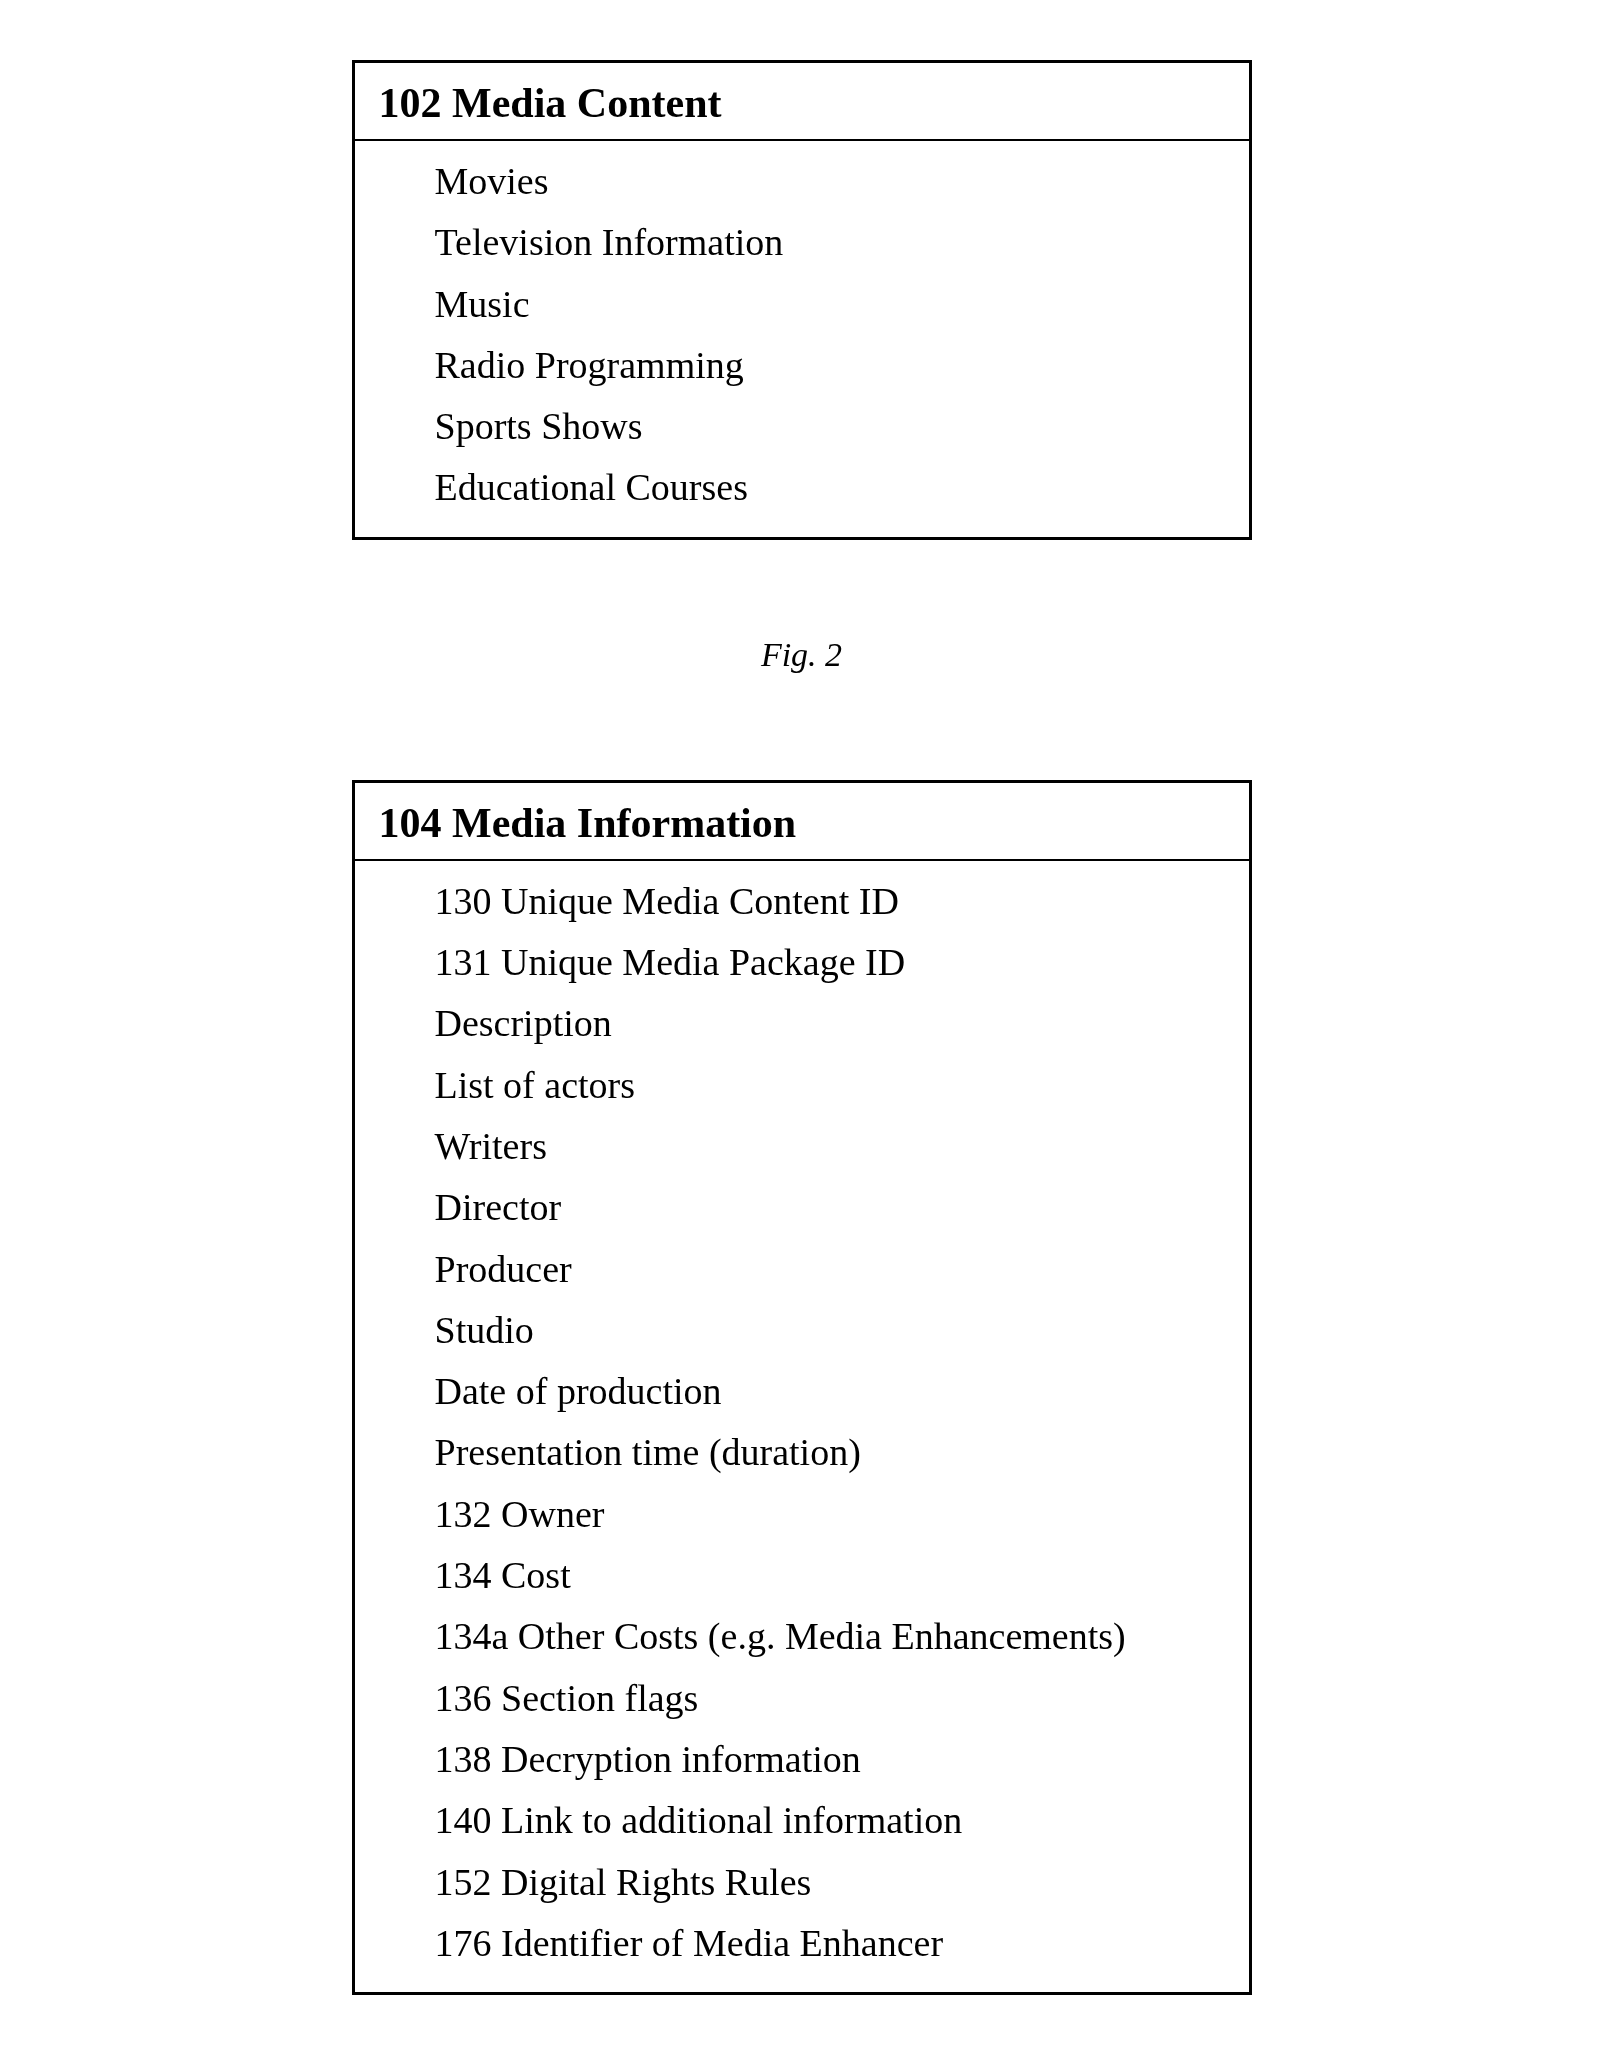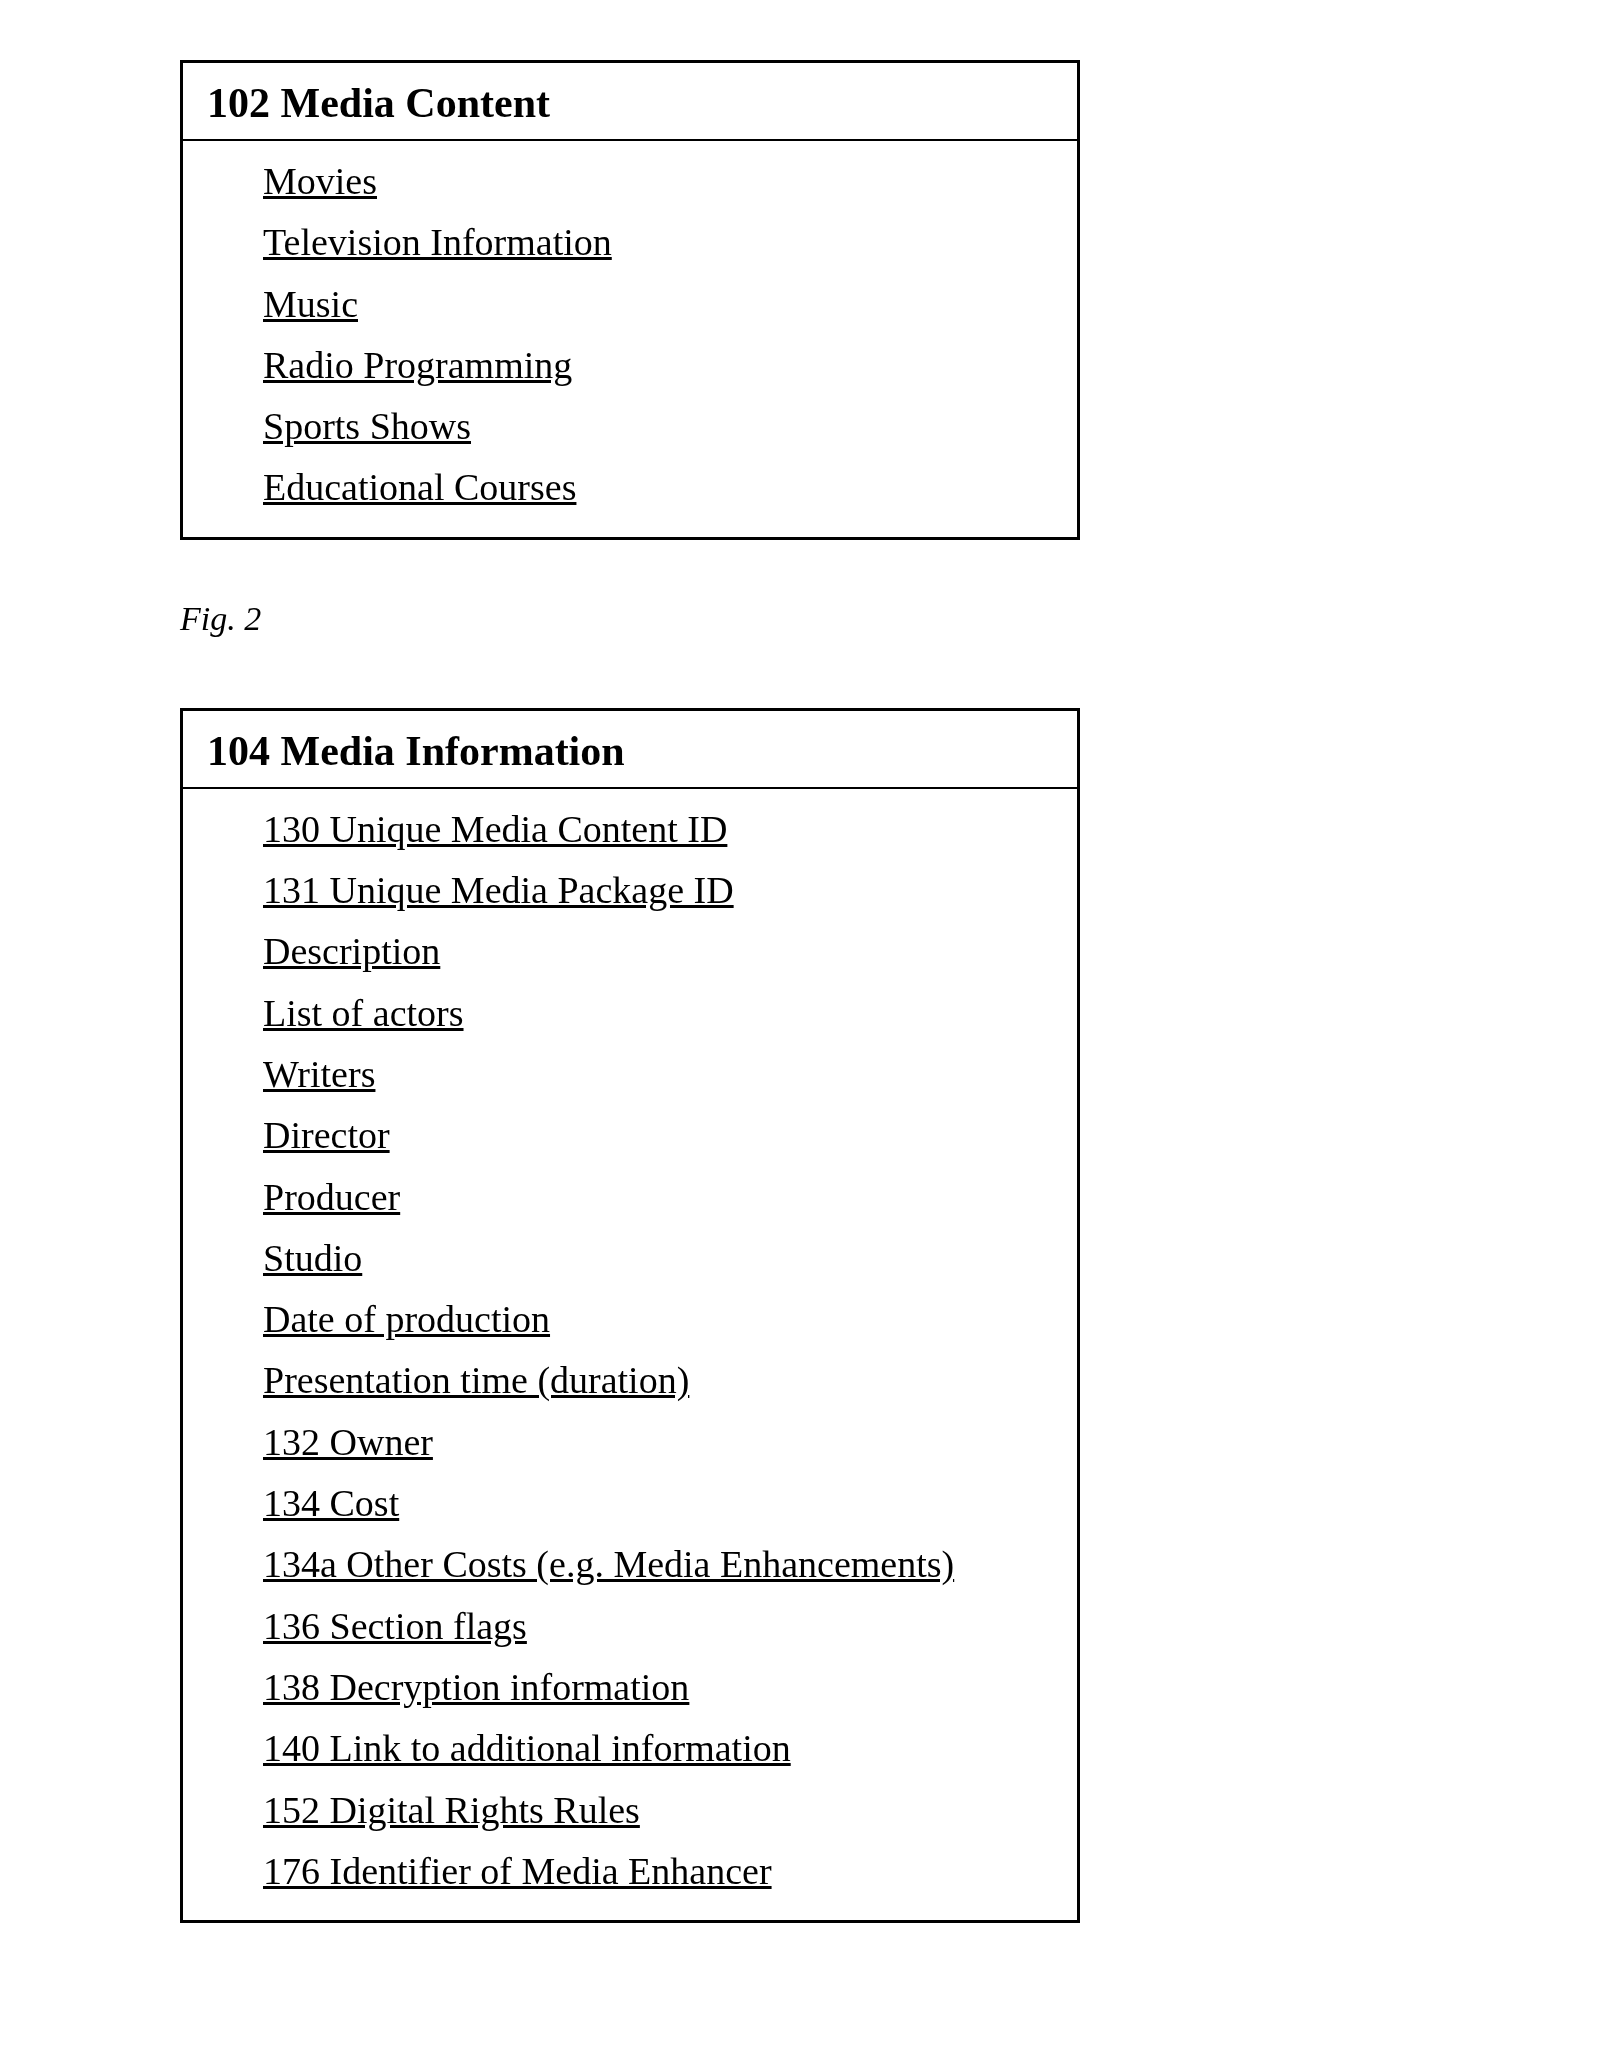--- a/index.html
+++ b/index.html
@@ -13,22 +13,23 @@
       font-family: 'Times New Roman', Times, serif;
       width: 1603px;
       min-height: 2049px;
       padding: 60px 180px;
       color: #000000;
     }
 
     .figure-container {
       display: flex;
       flex-direction: column;
-      align-items: flex-start;
+      align-items: center;
       width: 100%;
+      gap: 36px;
     }
 
     .box {
       border: 3px solid #000000;
       width: 900px;
       padding: 0;
     }
 
     .box-header {
       padding: 16px 24px 12px 24px;
@@ -41,21 +42,20 @@
     }
 
     .box-items {
       padding: 10px 0 18px 0;
     }
 
     .box-item {
       padding: 5px 0 5px 80px;
       font-size: 38px;
       line-height: 1.35;
-      text-decoration: underline;
     }
 
     .fig-label {
       font-size: 34px;
       margin: 60px 0 70px 0;
       font-style: italic;
     }
   </style>
 </head>
 <body>

